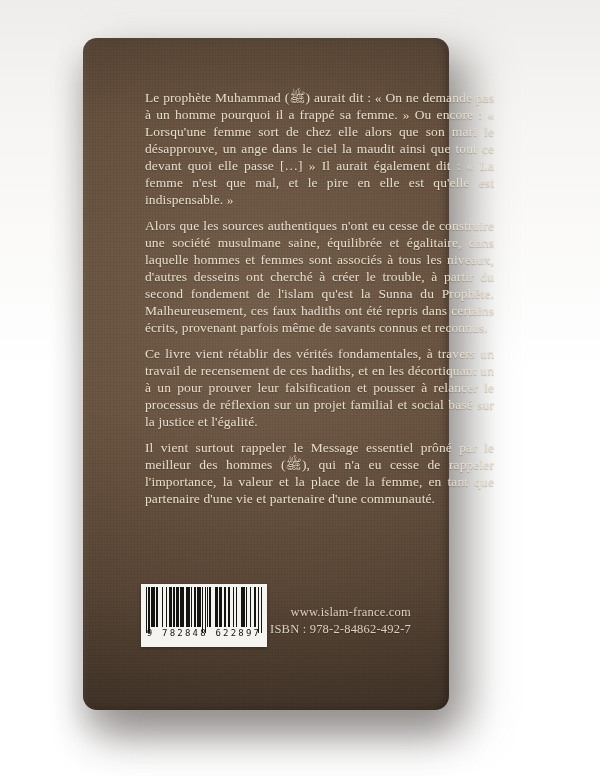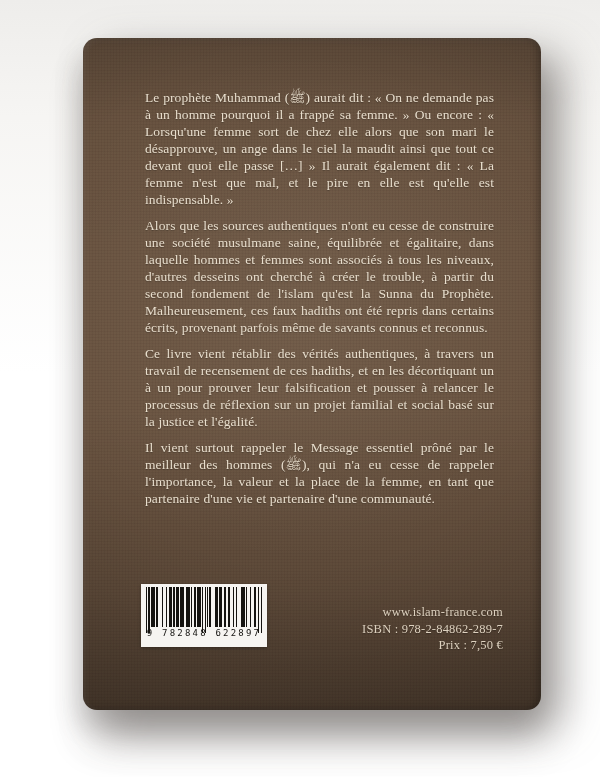--- a/index.html
+++ b/index.html
@@ -10,21 +10,21 @@
   }
   .scene {
     position: relative;
     width: 600px; height: 777px;
     background: linear-gradient(180deg, #eeedeb 0%, #f6f5f3 15%, #ffffff 48%, #ffffff 100%);
   }
   
   .book {
     position: absolute;
     left: 83px; top: 38px;
-    width: 458px; height: 672px;
+    width: 366px; height: 672px;
     border-radius: 14px;
     background:
       radial-gradient(130% 85% at 48% 40%, rgba(255,240,220,0.07) 0%, rgba(255,240,220,0.0) 45%, rgba(0,0,0,0.18) 88%, rgba(0,0,0,0.30) 100%),
       linear-gradient(180deg, rgba(0,0,0,0.14) 0%, rgba(0,0,0,0.02) 12%, rgba(0,0,0,0) 35%, rgba(0,0,0,0) 55%, rgba(0,0,0,0.12) 82%, rgba(0,0,0,0.30) 100%),
       repeating-linear-gradient(0deg, rgba(0,0,0,0.025) 0 1px, rgba(255,255,255,0.012) 1px 3px),
       repeating-linear-gradient(90deg, rgba(0,0,0,0.025) 0 1px, rgba(255,255,255,0.012) 1px 3px),
       #66503d;
     box-shadow:
       22px 16px 42px rgba(110,106,102,0.50),
       6px 30px 38px rgba(60,50,45,0.30),
@@ -87,21 +87,21 @@
 </style>
 </head>
 <body>
 
 <div class="scene">
   <div class="book">
 
     <div class="blurb">
       <p>Le prophète Muhammad (ﷺ) aurait dit : « On ne demande pas à un homme pourquoi il a frappé sa femme. » Ou encore : « Lorsqu'une femme sort de chez elle alors que son mari le désapprouve, un ange dans le ciel la maudit ainsi que tout ce devant quoi elle passe […] » Il aurait également dit : « La femme n'est que mal, et le pire en elle est qu'elle est indispensable. »</p>
       <p>Alors que les sources authentiques n'ont eu cesse de construire une société musulmane saine, équilibrée et égalitaire, dans laquelle hommes et femmes sont associés à tous les niveaux, d'autres desseins ont cherché à créer le trouble, à partir du second fondement de l'islam qu'est la Sunna du Prophète. Malheureusement, ces faux hadiths ont été repris dans certains écrits, provenant parfois même de savants connus et reconnus.</p>
-      <p>Ce livre vient rétablir des vérités authentiques, à travers un travail de recensement de ces hadiths, et en les décortiquant un à un pour prouver leur falsification et pousser à relancer le processus de réflexion sur un projet familial et social basé sur la justice et l'égalité.</p>
+      <p>Ce livre vient rétablir des vérités fondamentales, à travers un travail de recensement de ces hadiths, et en les décortiquant un à un pour prouver leur falsification et pousser à relancer le processus de réflexion sur un projet familial et social basé sur la justice et l'égalité.</p>
       <p>Il vient surtout rappeler le Message essentiel prôné par le meilleur des hommes (ﷺ), qui n'a eu cesse de rappeler l'importance, la valeur et la place de la femme, en tant que partenaire d'une vie et partenaire d'une communauté.</p>
     </div>
 
     <div class="barcode">
       <div class="barcode-bars">
           <div class="bc-module on guard"></div>
           <div class="bc-module guard"></div>
           <div class="bc-module on guard"></div>
           <div class="bc-module"></div>
           <div class="bc-module on"></div>
@@ -194,18 +194,17 @@
           <div class="bc-module"></div>
           <div class="bc-module on guard"></div>
           <div class="bc-module guard"></div>
           <div class="bc-module on guard"></div>
         </div>
       <div class="barcode-digits">9 782848 622897</div>
     </div>
 
     <div class="footer-info">
       <div>www.islam-france.com</div>
-      <div>ISBN : 978-2-84862-289-7</div>
-      <div>Prix : 7,50 €</div>
+      <div>ISBN : 978-2-84862-492-7</div>
     </div>
 
   </div>
 </div>
 
 </body></html>

